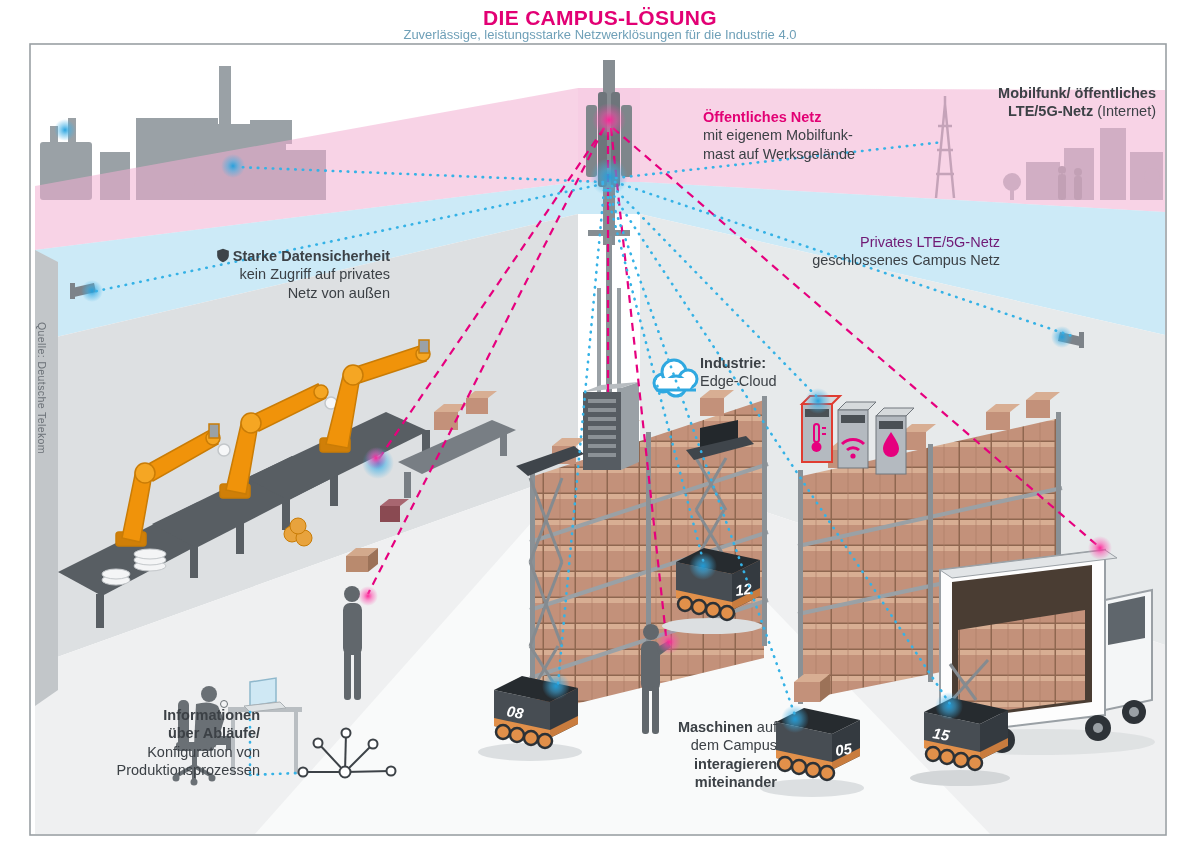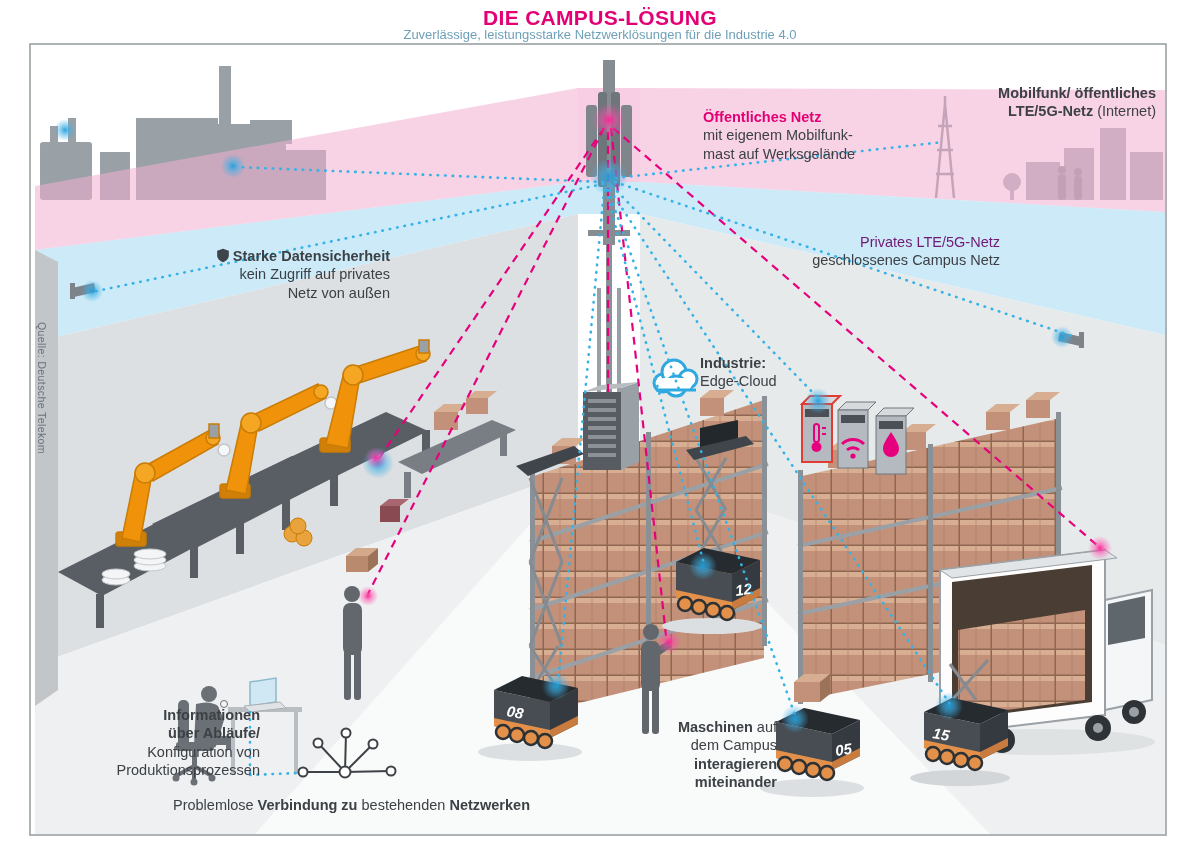--- a/index.html
+++ b/index.html
@@ -539,23 +539,20 @@
   </div>
 
 
   <div class="lbl center" style="left:70px;top:706px;width:190px">
     <div class="b">Informationen</div>
     <div class="b">über Abläufe/</div>
     <div>Konfiguration von</div>
     <div>Produktionsprozessen</div>
   </div>
 
-  <div class="lbl center" style="left:150px;top:796px;width:380px">
-    <span>Problemlose </span><span class="b">Verbindung zu </span><span>bestehenden </span><span class="b">Netzwerken</span>
-  </div>
 
   <div class="lbl center" style="left:622px;top:718px;width:155px">
     <div><span class="b">Maschinen</span><span> auf</span></div>
     <div>dem Campus</div>
     <div class="b">interagieren</div>
     <div class="b">miteinander</div>
   </div>
 
 
   <div class="src">Quelle: Deutsche Telekom</div>

